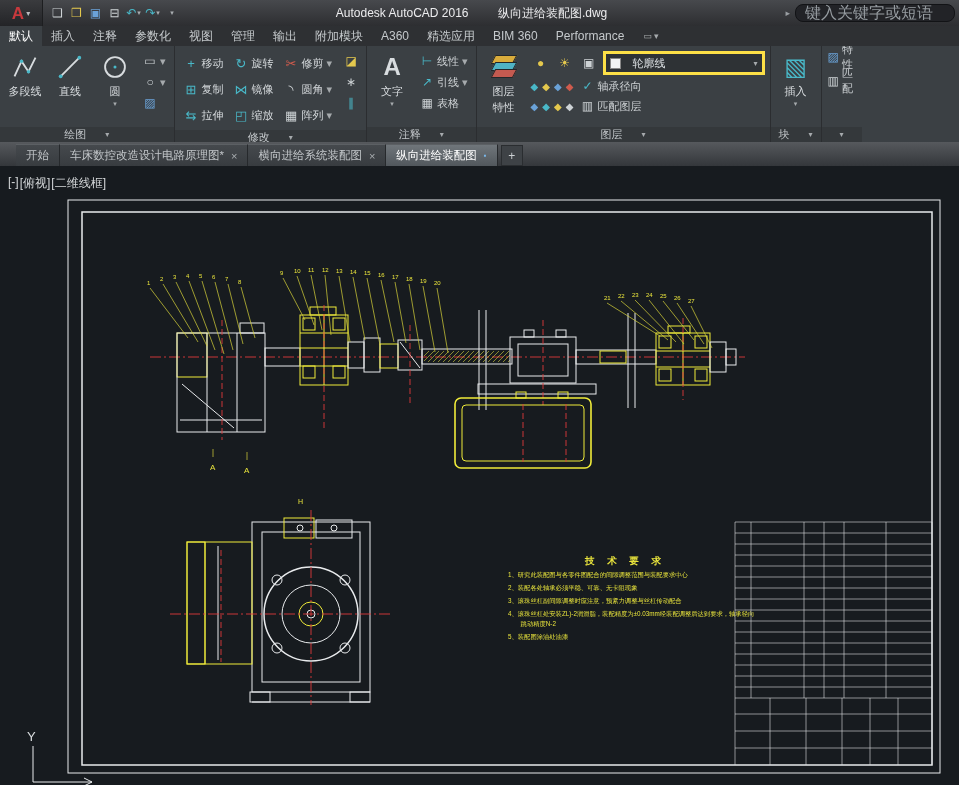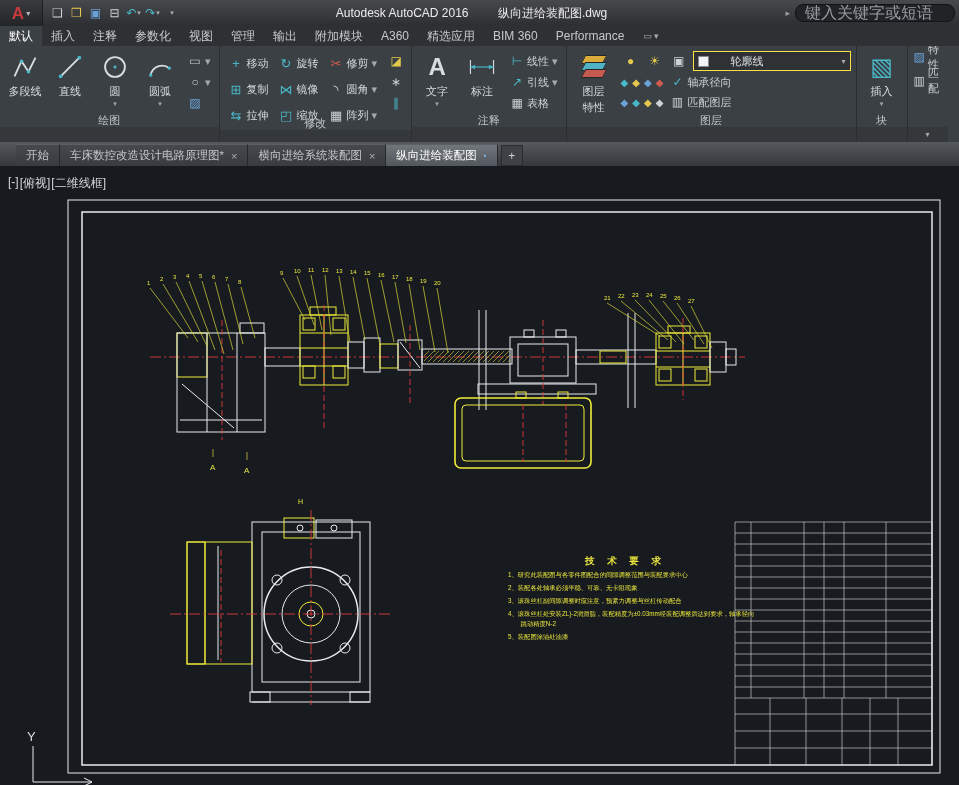--- a/index.html
+++ b/index.html
@@ -26,40 +26,40 @@
   .rtabs{position:absolute;top:26px;left:0;width:959px;height:20px;background:#2e3033;
     display:flex;align-items:stretch;color:#c5c9cc;font-size:12px;}
   .rtab{padding:0 9px;display:flex;align-items:center;cursor:default;}
   .rtab.active{background:#3b4044;color:#ffffff;text-align:right;}
   .rtab-min{margin-left:4px;display:flex;align-items:center;gap:2px;color:#aeb2b5;font-size:9px;padding:0 6px;}
   
   .ribbon{position:absolute;top:46px;left:0;width:959px;height:96px;background:#3b4044;display:flex;overflow:hidden;}
   .panel{display:flex;flex-direction:column;border-right:1px solid #2b2d30;flex:0 0 auto;}
   .pcontent{flex:1;display:flex;align-items:stretch;padding:2px 3px 0 3px;gap:1px;}
   .pfooter{height:15px;background:#34383b;color:#c3c7ca;font-size:11px;
-    display:flex;align-items:center;justify-content:center;gap:19px;flex-direction:column;}
+    display:flex;align-items:center;justify-content:center;gap:19px;}
   .pfooter .caret{font-size:8px;color:#a6aaad;}
   .bigbtn{width:44px;display:flex;flex-direction:column;align-items:center;padding-top:3px;gap:1px;
     color:#d8dcdf;font-size:11px;border-radius:2px;}
   .bigbtn .bicon{width:30px;height:32px;display:flex;align-items:center;justify-content:center;}
   .bigbtn .caret{font-size:7px;color:#a6aaad;}
   .vcol{display:flex;flex-direction:column;justify-content:flex-start;gap:3px;padding:4px 2px;}
   .sbtn{display:flex;align-items:center;gap:3px;color:#ccd0d3;font-size:11px;height:18px;padding:0 3px;}
   .sbtn .gi{font-size:12px;width:14px;text-align:center;}
   .mgrid{display:grid;grid-template-columns:auto auto auto;grid-auto-rows:26px;column-gap:2px;padding:2px 2px;}
   .mbtn{display:flex;align-items:center;gap:3px;color:#d5d9dc;font-size:11px;padding:0 4px;border-radius:2px;}
   .mbtn .gi{width:15px;text-align:center;font-size:13px;}
   .gi.teal{color:#49b8c8;} .gi.red{color:#cf5b4d;} .gi.yel{color:#e4c84d;} .gi.blu{color:#6aa2d8;} .gi.gry{color:#cdd2d5;}
   .caret{color:#a6aaad;}
   .textA{font-size:24px;font-weight:bold;color:#d9dde0;line-height:1;}
   
   .layers-main{display:flex;flex-direction:column;gap:2px;padding:3px 2px;}
   .lrow{display:flex;align-items:center;gap:4px;}
-  .combo{width:148px;height:18px;background:#2e3235;border:1px solid #fde047;display:flex;align-items:center;
-    gap:22px;padding:0 4px;color:#dde1e4;font-size:11px;}
+  .combo{width:148px;height:18px;background:#2e3235;border:3px solid #fde047;display:flex;align-items:center;
+    gap:12px;padding:0 4px;color:#dde1e4;font-size:11px;}
   .chipw{width:9px;height:9px;background:#f2f3f4;border:1px solid #888;}
   .combo .caret{margin-left:auto;font-size:8px;}
   .chip{font-size:10px;}
   .layerstack{position:relative;width:26px;height:24px;}
   .layerstack span{position:absolute;left:2px;width:20px;height:7px;transform:skewX(-28deg);border:1px solid #23272a;}
   .layerstack .l1{top:0;background:#d9ac3c;} .layerstack .l2{top:7px;background:#4fb3c4;} .layerstack .l3{top:14px;background:#c45a50;}
   
   .ftabbar{position:absolute;top:142px;left:0;width:959px;height:24px;
     background:linear-gradient(#56595d,#34373b);display:flex;align-items:flex-end;padding-left:16px;box-sizing:border-box;}
   .ftab{height:21px;display:flex;align-items:center;gap:7px;padding:0 10px;font-size:11.5px;color:#c2c6c9;
@@ -176,31 +176,20 @@
       <div class="bigbtn">
         <span class="bicon">
           <svg width="28" height="28" viewBox="0 0 24 24">
               <circle cx="12" cy="12" r="8.5" stroke="#d8dcdf" stroke-width="1.6" fill="none"></circle>
               <circle cx="12" cy="12" r="1.3" fill="#49b8c8"></circle>
             </svg>
         </span>
         <span>圆</span>
         <span class="caret">▾</span>
       </div>
-      <div class="bigbtn">
-        <span class="bicon">
-          <svg width="28" height="28" viewBox="0 0 24 24">
-              <path d="M4 19 A 10 10 0 0 1 20 13" stroke="#d8dcdf" stroke-width="1.6" fill="none"></path>
-              <circle cx="4" cy="19" r="1.4" fill="#49b8c8"></circle>
-              <circle cx="20" cy="13" r="1.4" fill="#49b8c8"></circle>
-            </svg>
-        </span>
-        <span>圆弧</span>
-        <span class="caret">▾</span>
-      </div>
       <div class="vcol">
         <span class="sbtn">
             <span class="gi gry">▭</span>
             <span class="caret">▾</span>
           </span>
         <span class="sbtn">
             <span class="gi gry">○</span>
             <span class="caret">▾</span>
           </span>
         <span class="sbtn">
@@ -276,31 +265,20 @@
   </div>
 
   <div class="panel">
     <div class="pcontent">
       <div class="bigbtn">
         <span class="bicon">
             <span class="textA">A</span>
           </span>
         <span>文字</span>
         <span class="caret">▾</span>
-      </div>
-      <div class="bigbtn">
-        <span class="bicon">
-          <svg width="30" height="28" viewBox="0 0 26 24">
-              <line x1="3" y1="6" x2="3" y2="18" stroke="#d8dcdf"></line>
-              <line x1="23" y1="6" x2="23" y2="18" stroke="#d8dcdf"></line>
-              <line x1="3" y1="12" x2="23" y2="12" stroke="#49b8c8"></line>
-              <path d="M3 12 l4 -2 v4 z M23 12 l-4 -2 v4 z" fill="#49b8c8"></path>
-            </svg>
-        </span>
-        <span>标注</span>
       </div>
       <div class="vcol">
         <span class="sbtn">
             <span class="gi teal">⊢</span>
             <span>线性</span>
             <span class="caret">▾</span>
           </span>
         <span class="sbtn">
             <span class="gi teal">↗</span>
             <span>引线</span>

